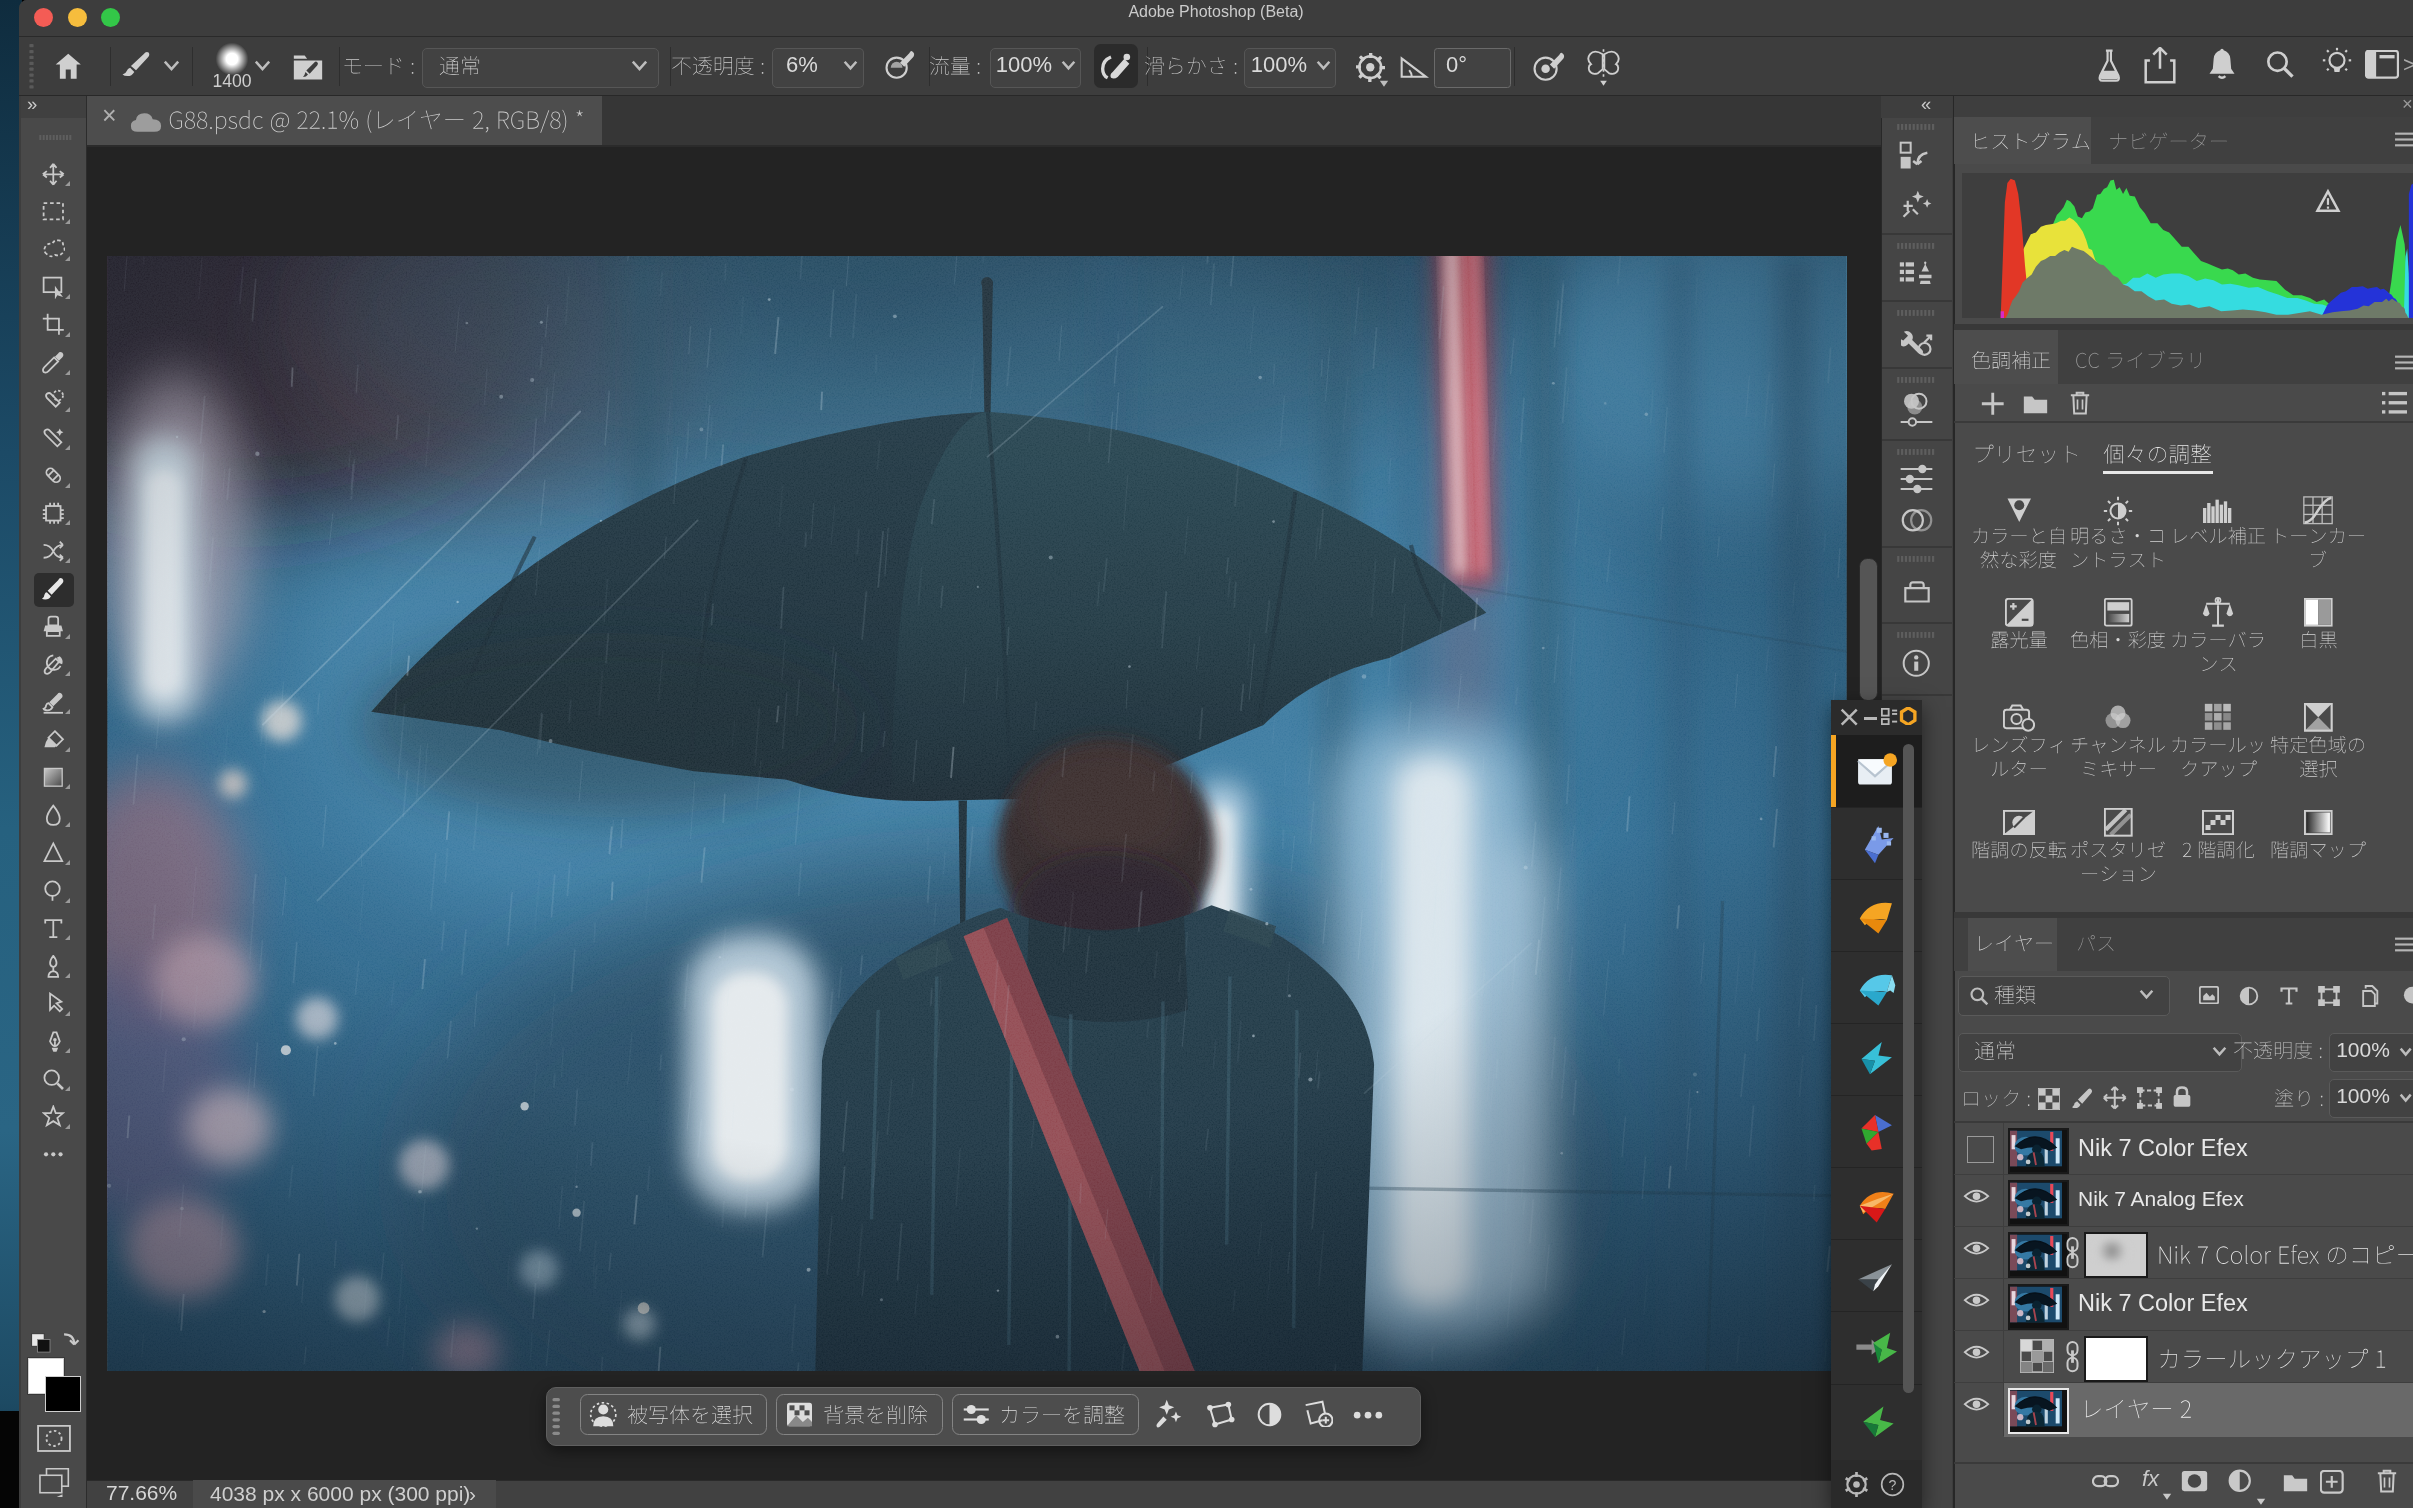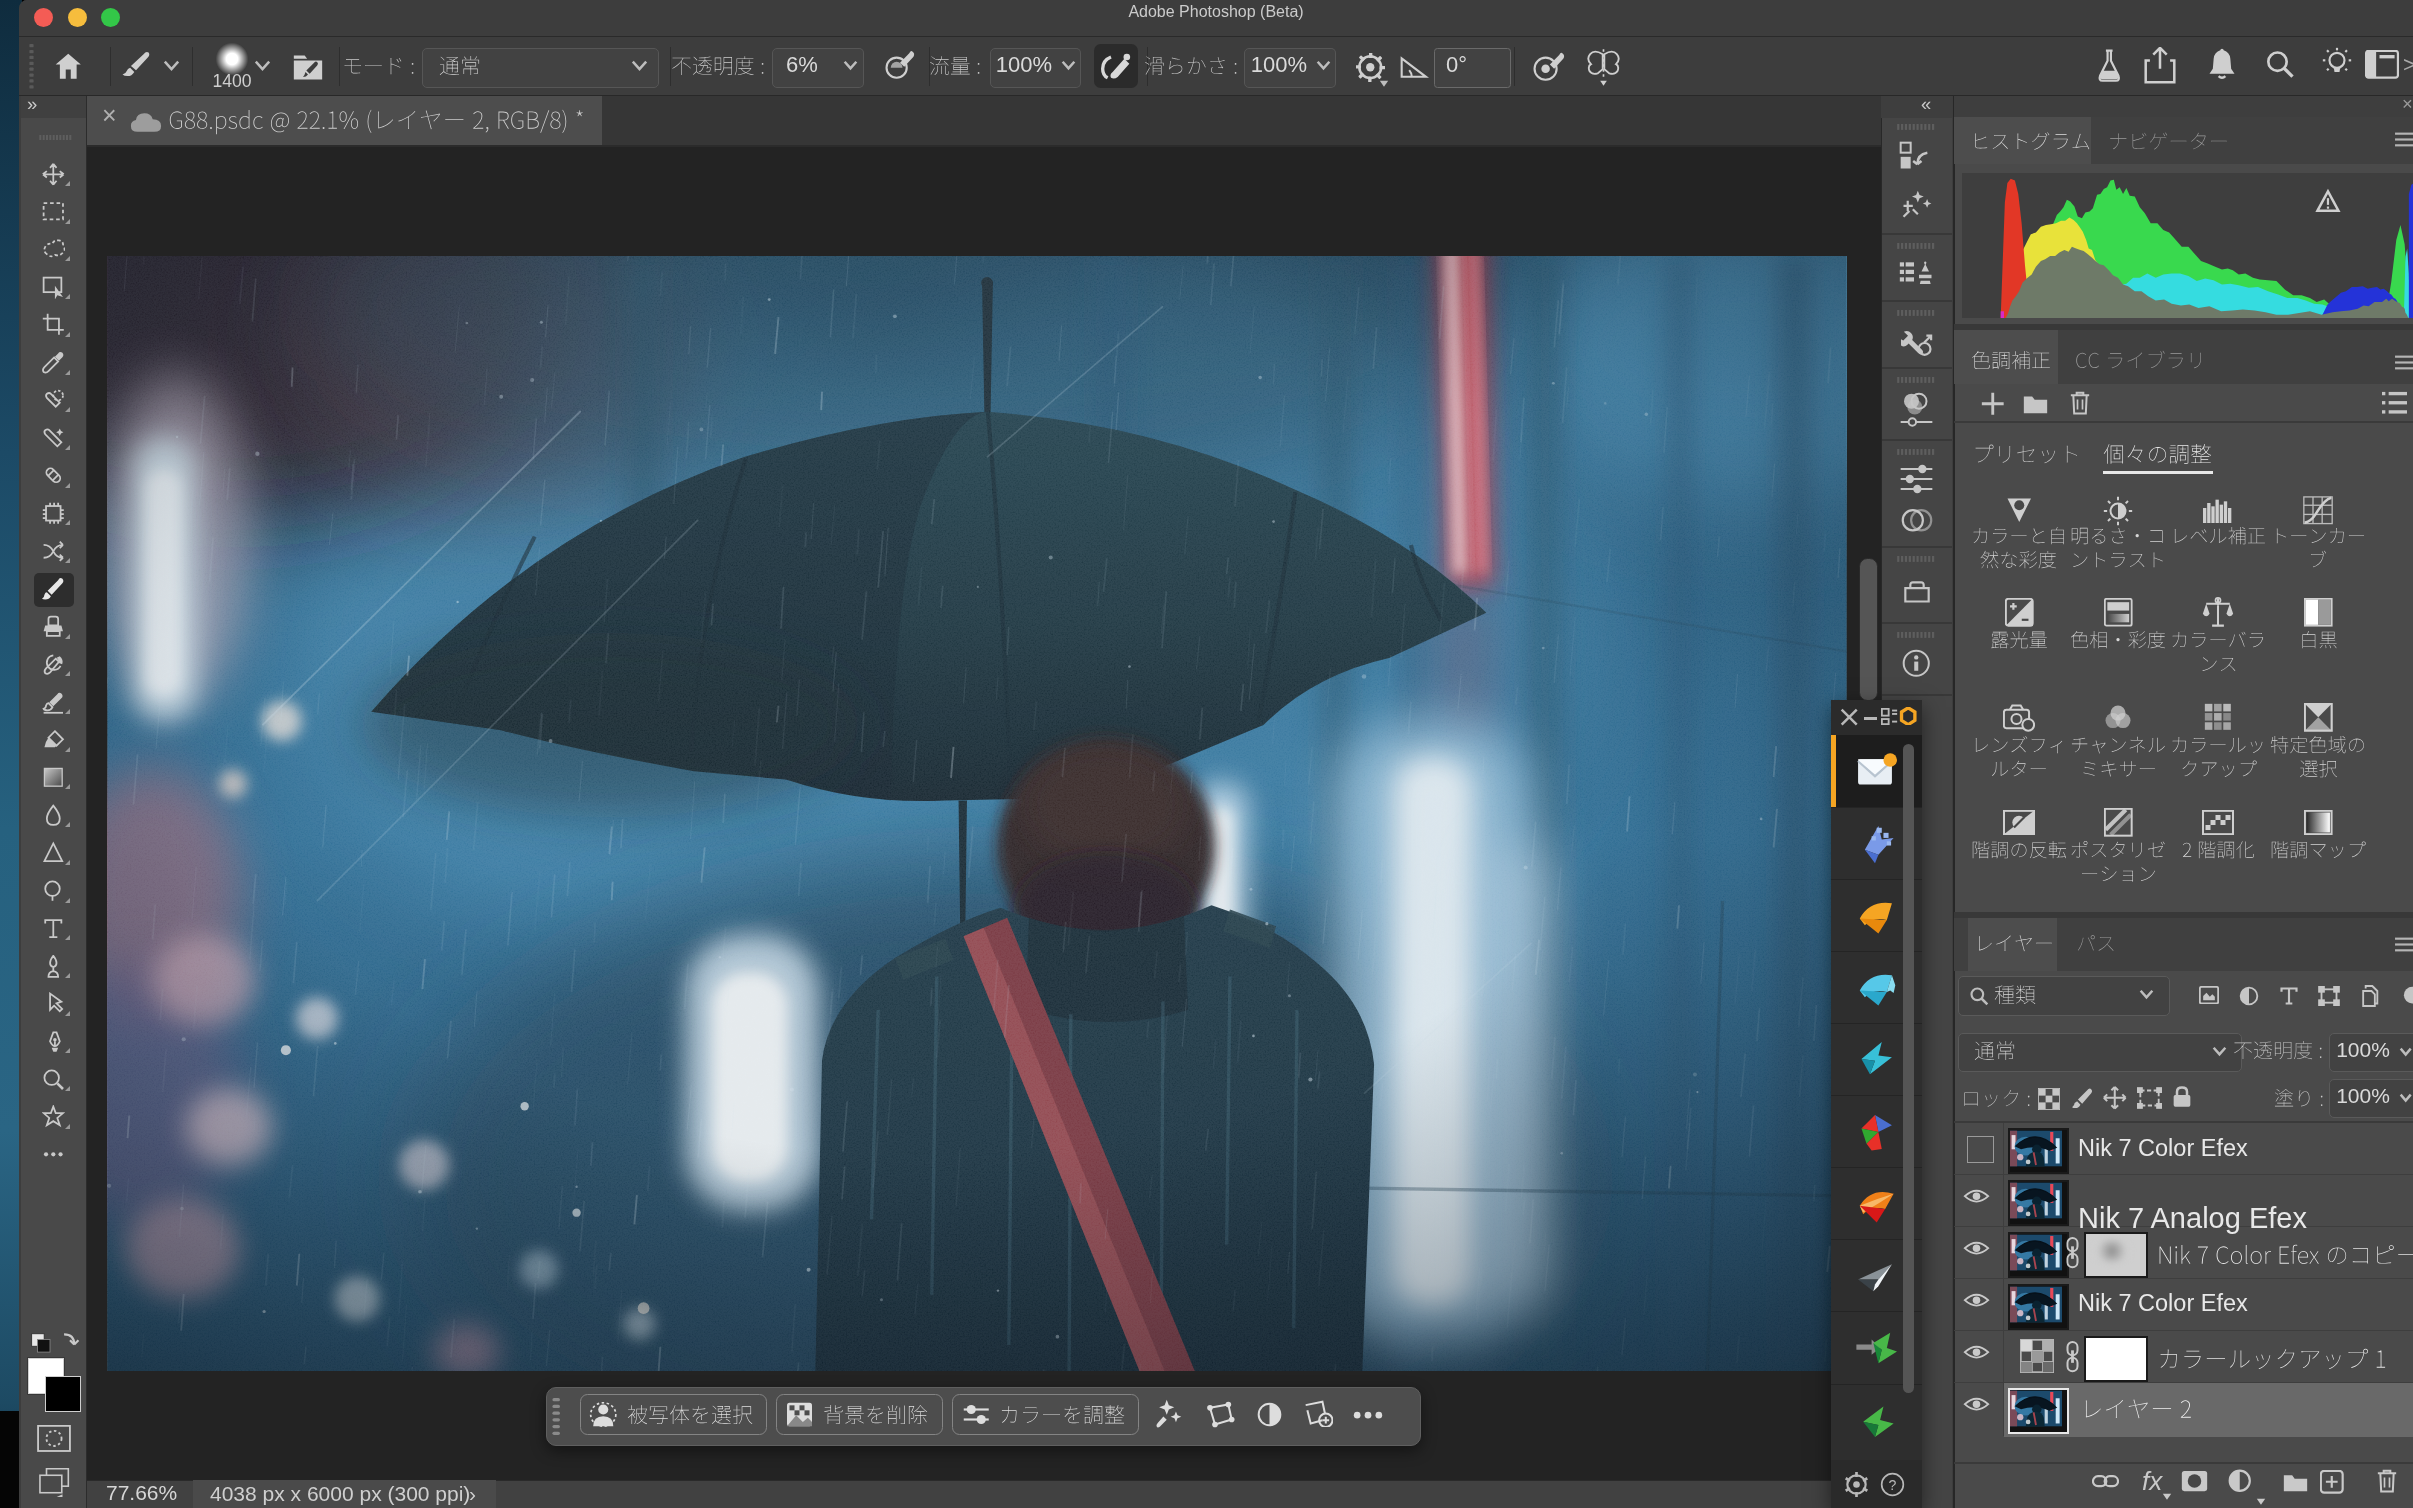--- a/index.html
+++ b/index.html
@@ -2111,21 +2111,21 @@
   </svg>
 <div class="lt" style="position:absolute;top:1137px;font-size:23.5px;font-weight:400;color:#e8e8e8;letter-spacing:0;white-space:nowrap;line-height:1;left:2078px;">Nik 7 Color Efex</div>
 <svg style="position:absolute;left:1963px;top:1187px;" width="27" height="18.4" viewBox="0 0 32 22">
     <path d="M2 11 Q16 -2 30 11 Q16 24 2 11 Z" stroke="#c9c9c9" stroke-width="2.2" fill="none"></path>
     <circle cx="16" cy="11" r="4.5" fill="#c9c9c9"></circle>
   </svg>
 <div style="position:absolute;left:2008px;top:1180px;width:57px;height:42px;background:#111;border:2.5px solid #1a1a1a;"></div>
 <svg style="position:absolute;left:2010px;top:1182px" width="52" height="37" viewBox="0 0 66 46">
     <use href="#mthumb"></use>
   </svg>
-<div class="lt" style="position:absolute;top:1188px;font-size:29px;font-weight:400;color:#e8e8e8;letter-spacing:0;white-space:nowrap;line-height:1;left:2078px;margin-top:16px;">Nik 7 Analog Efex</div>
+<div class="lt" style="position:absolute;top:1188px;font-size:21px;font-weight:400;color:#e8e8e8;letter-spacing:0;white-space:nowrap;line-height:1;left:2078px;">Nik 7 Analog Efex</div>
 <svg style="position:absolute;left:1963px;top:1239px;" width="27" height="18.4" viewBox="0 0 32 22">
     <path d="M2 11 Q16 -2 30 11 Q16 24 2 11 Z" stroke="#c9c9c9" stroke-width="2.2" fill="none"></path>
     <circle cx="16" cy="11" r="4.5" fill="#c9c9c9"></circle>
   </svg>
 <div style="position:absolute;left:2008px;top:1232px;width:57px;height:42px;background:#111;border:2.5px solid #1a1a1a;"></div>
 <svg style="position:absolute;left:2010px;top:1234px" width="52" height="37" viewBox="0 0 66 46">
     <use href="#mthumb"></use>
   </svg>
 <svg style="position:absolute;left:2065px;top:1236px;" width="15" height="34" viewBox="0 0 18 40">
     <g stroke="#c9c9c9" stroke-width="2.4" fill="none">
@@ -2224,21 +2224,21 @@
       <use href="#q32" x="4260"></use>
     </g>
   </svg>
 <div style="position:absolute;left:1954px;top:1462px;width:459px;height:1.7px;background:#3a3a3a;"></div>
 <svg style="position:absolute;left:2092px;top:1472px;" width="27" height="18.4" viewBox="0 0 32 22">
     <g stroke="#c9c9c9" stroke-width="2.6" fill="none">
       <rect x="1" y="5" width="16" height="12" rx="6"></rect>
       <rect x="15" y="5" width="16" height="12" rx="6"></rect>
     </g>
   </svg>
-<div class="lt" style="position:absolute;top:1468px;font-size:26px;font-weight:400;color:#c9c9c9;letter-spacing:0;white-space:nowrap;line-height:1;left:2142px;"><i>fx</i></div>
+<div class="lt" style="position:absolute;top:1468px;font-size:22px;font-weight:400;color:#c9c9c9;letter-spacing:0;white-space:nowrap;line-height:1;left:2142px;"><i>fx</i></div>
 <svg style="position:absolute;left:2162px;top:1493px;" width="10" height="7.5" viewBox="0 0 12 9">
     <path d="M1 1 L6 8 L11 1 Z" fill="#c9c9c9"></path>
   </svg>
 <svg style="position:absolute;left:2181px;top:1470px;" width="27" height="22" viewBox="0 0 32 26">
     <rect x="1" y="1" width="30" height="24" rx="3" fill="#c9c9c9"></rect>
     <circle cx="16" cy="13" r="8" fill="#474747"></circle>
   </svg>
 <svg style="position:absolute;left:2228px;top:1469px;" width="23.5" height="23.5" viewBox="0 0 28 28">
     <circle cx="14" cy="14" r="12" stroke="#c9c9c9" stroke-width="2.6" fill="none"></circle>
     <path d="M14 2 A12 12 0 0 0 14 26 Z" fill="#c9c9c9"></path>

